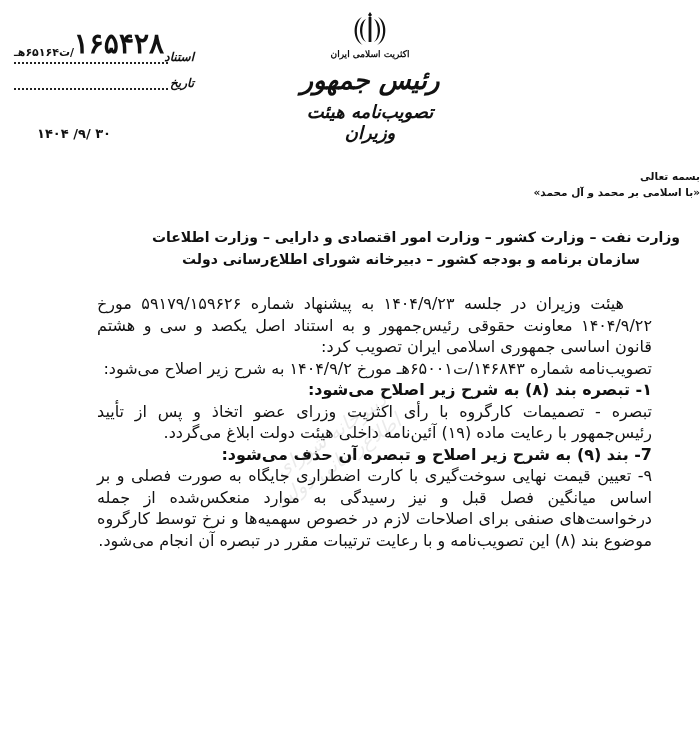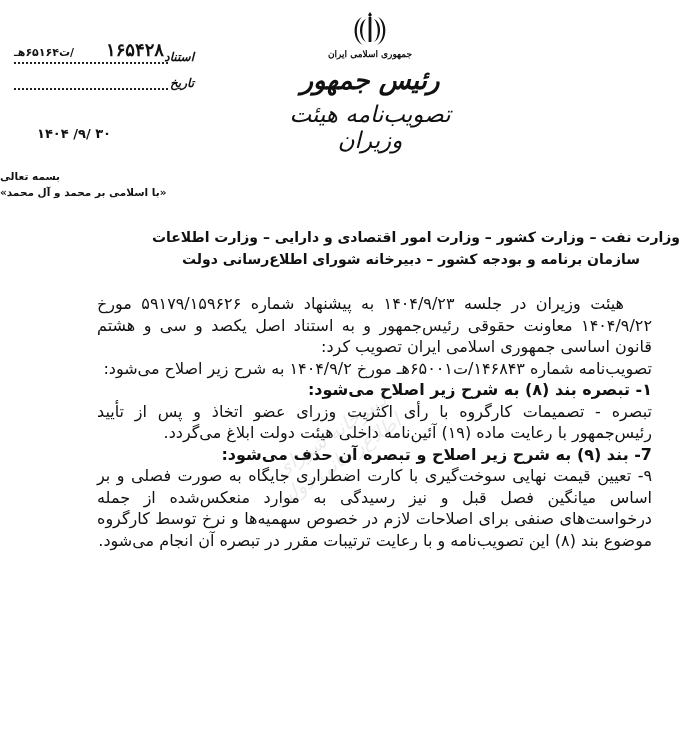--- a/index.html
+++ b/index.html
@@ -4,32 +4,32 @@
 <style>
   html, body { margin:0; padding:0; background:#ffffff; }
   body { width:700px; height:745px; position:relative; overflow:hidden; font-family:"DejaVu Sans", sans-serif; color:#111; }
   .page { position:absolute; left:0; top:0; width:700px; height:745px; background:#fff; }
 
   
   .meta { position:absolute; left:14px; top:38px; width:180px; direction:rtl; }
   .meta-row { display:flex; align-items:flex-end; gap:4px; height:26px; }
   .meta-label { font-family:"DejaVu Serif", serif; font-style:italic; font-weight:bold; font-size:12px; width:22px; text-align:right; }
   .meta-value { flex:1; border-bottom:2px dotted #222; position:relative; height:22px; }
-  .num-big { position:absolute; right:4px; bottom:2px; font-family:"DejaVu Serif", serif; font-weight:bold; font-size:18px; letter-spacing:1px; }
+  .num-big { position:absolute; right:4px; bottom:2px; font-family:"DejaVu Serif", serif; font-weight:bold; font-size:28px; letter-spacing:1px; }
   .num-small { position:absolute; left:0; bottom:3px; font-size:11px; font-weight:bold; }
   .date-val { font-size:13px; font-weight:bold; position:absolute; left:0; top:24px; direction:ltr; width:120px; text-align:center;margin-top:36px; }
 
   
   .emblem-block { position:absolute; left:280px; top:0; width:180px; text-align:center; direction:rtl; }
   .emblem { width:40px; height:40px; margin:8px auto 0; }
   .republic { font-family:"DejaVu Serif", serif; font-size:9px; font-weight:bold; margin-top:1px; }
   .president { font-family:"DejaVu Serif", serif; font-style:italic; font-weight:bold; font-size:26px; margin-top:6px; line-height:30px; }
-  .cabinet { font-family:"DejaVu Serif", serif; font-style:italic; font-weight:normal; font-size:23px; margin-top:6px; }
+  .cabinet { font-family:"DejaVu Serif", serif; font-style:italic; font-weight:bold; font-size:18px; margin-top:6px; }
 
-  .basmala { position:absolute; left:0; width:700px; top:168px; text-align:left; direction:rtl; font-size:10.5px; font-weight:bold; line-height:16px; }
+  .basmala { position:absolute; left:0; width:700px; top:168px; text-align:right; direction:rtl; font-size:10.5px; font-weight:bold; line-height:16px; }
 
   .recipients { position:absolute; left:150px; width:530px; top:226px; direction:rtl; text-align:right; font-size:14px; font-weight:bold; line-height:22px; }
   .recipients .r2 { padding-right:40px; }
 
   .body { position:absolute; left:97px; width:555px; top:293px; direction:rtl; text-align:justify; font-size:16px; line-height:21.5px; }
   .body p { margin:0; }
   .indent { text-indent:28px; }
   .bold { font-weight:bold; }
 
   .watermark { position:absolute; left:270px; top:420px; width:180px; height:200px; opacity:0.08; transform:rotate(-35deg); font-family:"DejaVu Serif", serif; font-size:20px; font-style:italic; direction:rtl; line-height:26px; color:#000; }
@@ -64,21 +64,21 @@
     <div class="emblem">
       <svg width="40" height="40" viewBox="0 0 40 40">
         <path d="M20 4 L22 7 L20 9 L18 7 Z" fill="#111"></path>
         <rect x="18.6" y="9" width="2.8" height="25" fill="#111"></rect>
         <path d="M16 11 C8 14 8 30 16 34 C11 30 11 16 16 11 Z" fill="#111"></path>
         <path d="M24 11 C32 14 32 30 24 34 C29 30 29 16 24 11 Z" fill="#111"></path>
         <path d="M12 9 C2 13 2 33 13 37 C5 32 5 15 12 9 Z" fill="#111"></path>
         <path d="M28 9 C38 13 38 33 27 37 C35 32 35 15 28 9 Z" fill="#111"></path>
       </svg>
     </div>
-    <div class="republic">جمهوری اسلامی ایران</div>
+    <div class="republic">اکثریت اسلامی ایران</div>
     <div class="president">رئیس جمهور</div>
     <div class="cabinet">تصویب‌نامه هیئت وزیران</div>
   </div>
 
   <div class="basmala">
     <div>بسمه تعالی</div>
     <div>«با اسلامی بر محمد و آل محمد»</div>
   </div>
 
   <div class="recipients">

